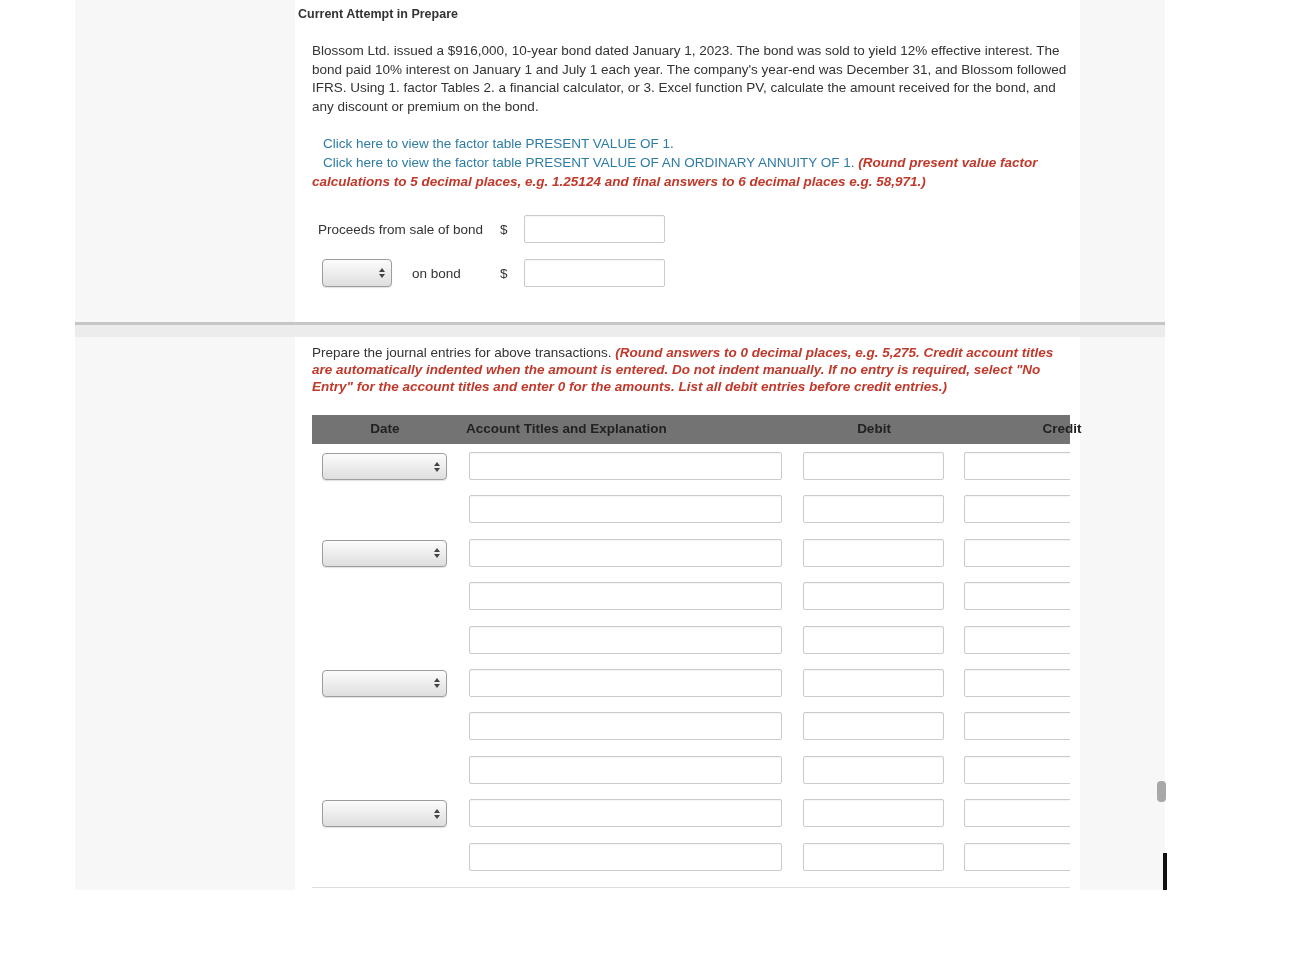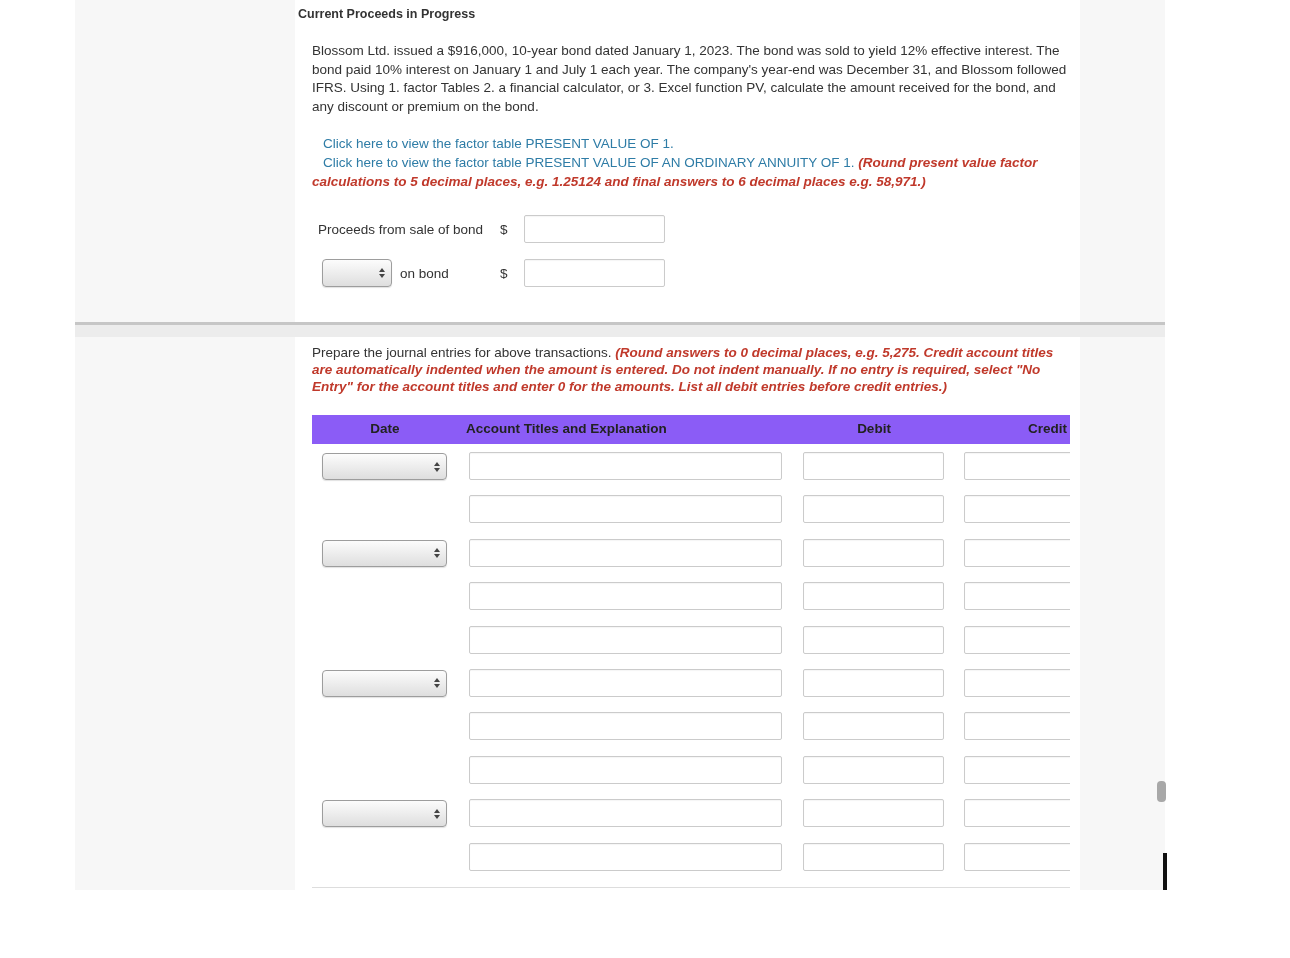--- a/index.html
+++ b/index.html
@@ -36,21 +36,21 @@
     line-height:18.8px;
   }
   a.factor-link { color:var(--link,#2e7ca6); text-decoration:none; cursor:pointer;margin-left:11px; }
   .red-note {
     color:var(--red,#c0392b); font-weight:bold; font-style:italic;
   }
   .proceeds-label { position:absolute; left:23px; top:222px; }
   .dollar-1 { position:absolute; left:205px; top:222px; }
   .proceeds-input { position:absolute; left:229px; top:215px; width:141px; height:28px; }
   .premium-select { left:27px; top:259px; width:70px; height:28px; }
-  .on-bond-label { position:absolute; left:105px; top:266px; }
+  .on-bond-label { position:absolute; left:117px; top:266px; }
   .dollar-2 { position:absolute; left:205px; top:266px; }
   .premium-input { position:absolute; left:229px; top:259px; width:141px; height:28px; }
 
   input[type="text"] {
     border:1px solid #cbcbcb; border-radius:2px; background:#fff;
     font-family:"Liberation Sans", sans-serif; font-size:13px; color:#333;
     padding:0 6px; outline:none;
     box-shadow: inset 0 1px 1px rgba(0,0,0,0.04);
   }
 
@@ -67,27 +67,27 @@
   }
   .tri-up { width:0; height:0; border-left:3.5px solid transparent; border-right:3.5px solid transparent; border-bottom:4.5px solid #444; display:block; }
   .tri-down { width:0; height:0; border-left:3.5px solid transparent; border-right:3.5px solid transparent; border-top:4.5px solid #444; display:block; }
 
   .journal-instruction {
     position:absolute; left:17px; top:7px; width:760px;
     line-height:17px;
   }
   .table-header {
     position:absolute; left:17px; top:78px; width:758px; height:29px;
-    background:#8b5cf6;
+    background:#737373;
   }
   .table-header span { position:absolute; top:6px; font-weight:bold; color:#222; }
   .th-date { left:0; width:146px; text-align:center; }
   .th-account { left:154px; }
   .th-debit { left:492px; width:140px; text-align:center; }
-  .th-credit { left:615px; width:140px; text-align:right; }
+  .th-credit { left:680px; width:140px; text-align:center; }
 
   .journal-rows {
     position:absolute; left:17px; top:108px; width:758px; height:434px;
     overflow:hidden;
   }
   .jrow { position:relative; height:43.4px; }
   .date-select { left:10px; top:8px; width:125px; height:27px; }
   .acct-input  { position:absolute; left:157px; top:7px; width:313px; height:28px; }
   .debit-input { position:absolute; left:491px; top:7px; width:141px; height:28px; }
   .credit-input{ position:absolute; left:652px; top:7px; width:141px; height:28px; }
@@ -104,21 +104,21 @@
     position:absolute; left:1163px; top:853px; width:4px; height:37px;
     background:#111;
   }
 </style>
 </head>
 <body>
 
 <div class="app-bg"></div>
 
 <section class="card top-card">
-  <h2 class="section-title">Current Proceeds in Progress</h2>
+  <h2 class="section-title">Current Attempt in Prepare</h2>
 
   <p class="problem-text">Blossom Ltd. issued a $916,000, 10-year bond dated January 1, 2023. The bond was sold to yield 12% effective interest. The bond paid 10% interest on January 1 and July 1 each year. The company's year-end was December 31, and Blossom followed IFRS. Using 1. factor Tables 2. a financial calculator, or 3. Excel function PV, calculate the amount received for the bond, and any discount or premium on the bond.</p>
 
   <p class="links-para">
     <a class="factor-link">Click here to view the factor table PRESENT VALUE OF 1.</a><br>
     <a class="factor-link">Click here to view the factor table PRESENT VALUE OF AN ORDINARY ANNUITY OF 1.</a>
     <span class="red-note">(Round present value factor calculations to 5 decimal places, e.g. 1.25124 and final answers to 6 decimal places e.g. 58,971.)</span>
   </p>
 
   <span class="proceeds-label">Proceeds from sale of bond</span>

